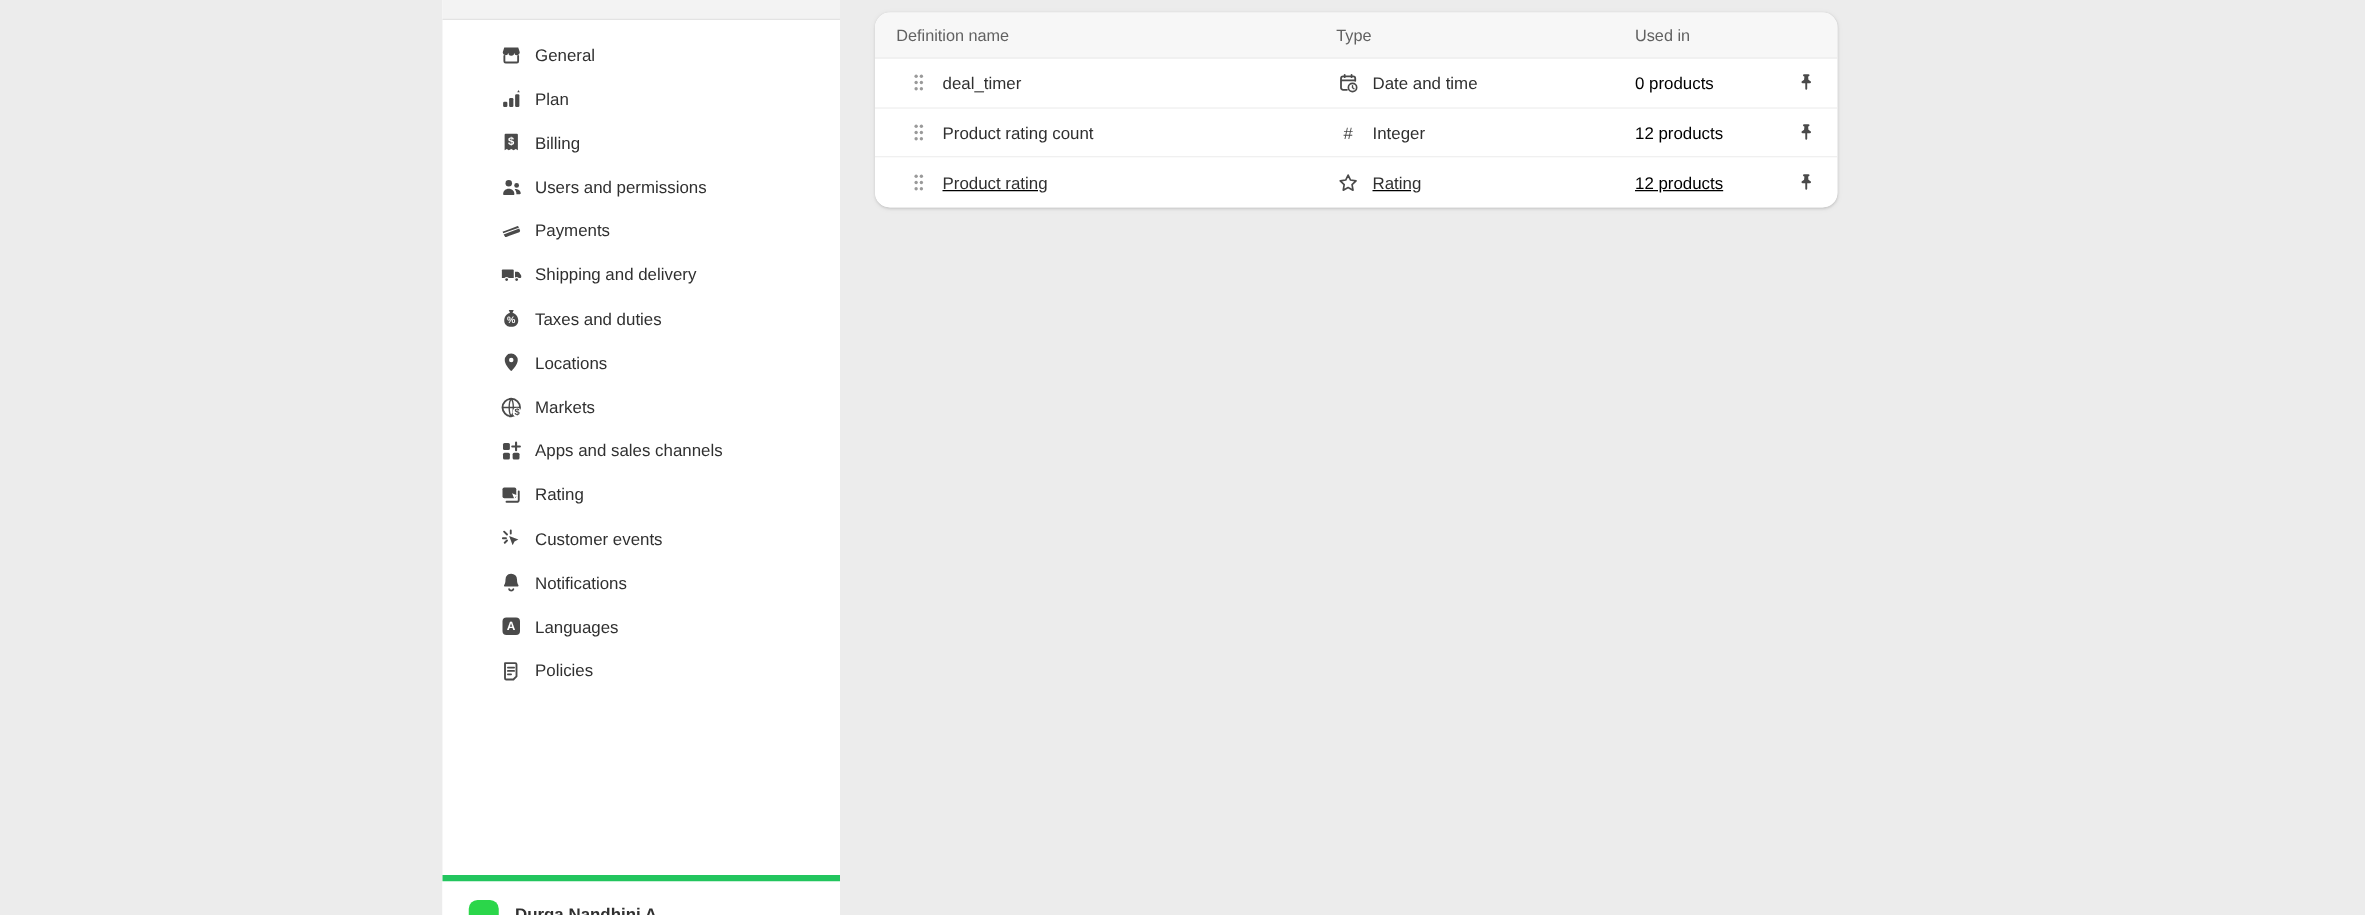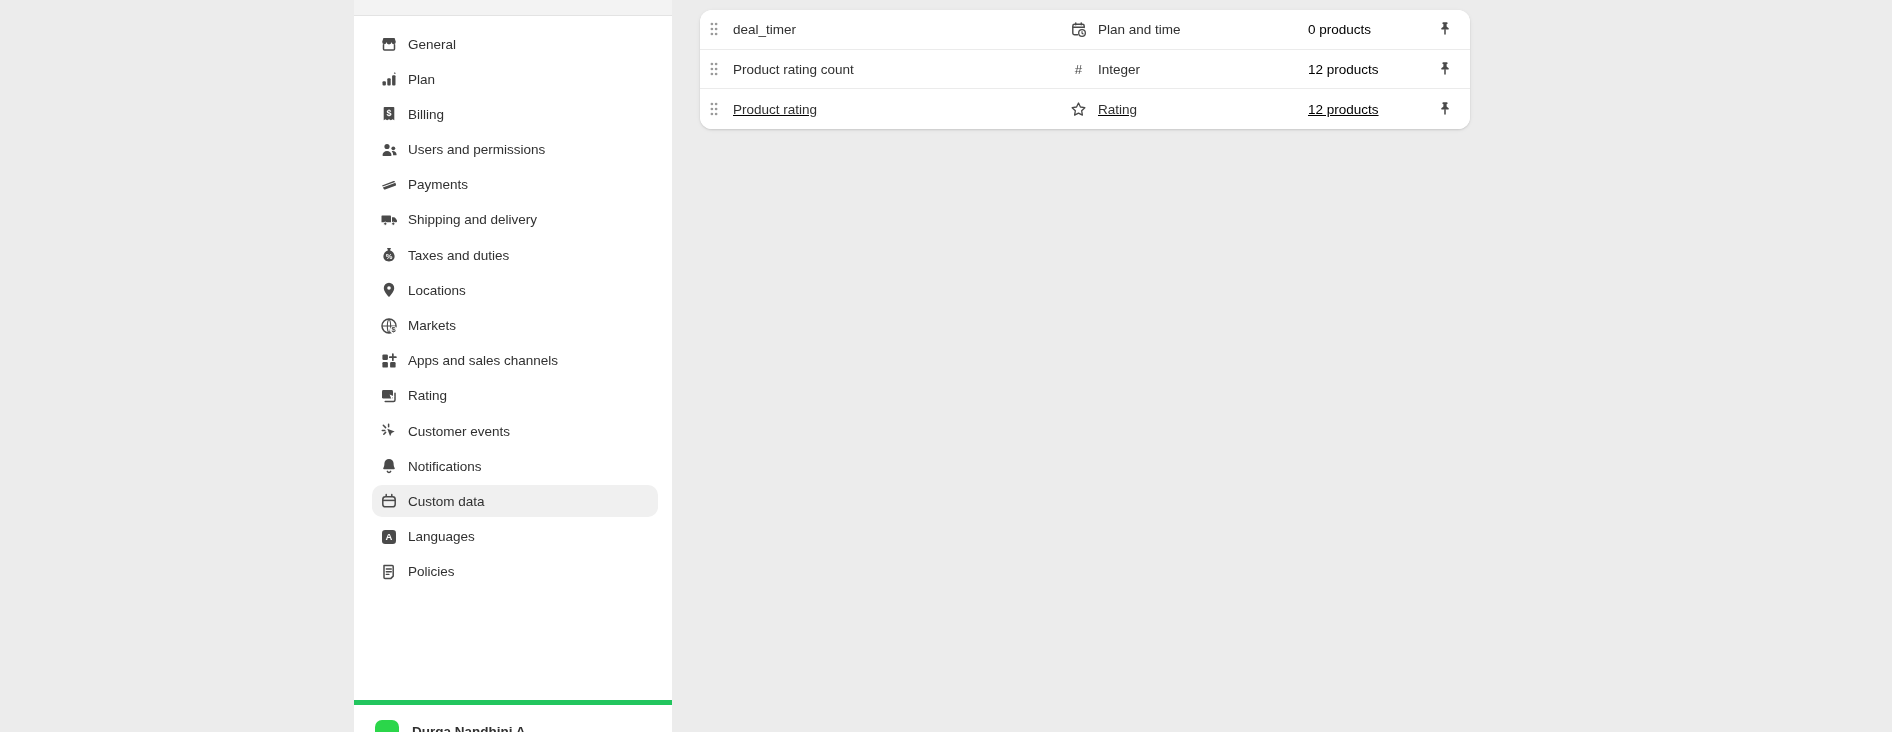--- a/index.html
+++ b/index.html
@@ -8,21 +8,21 @@
     background:#ececec;
     font-family:"Liberation Sans", sans-serif;
     -webkit-font-smoothing:antialiased;
   }
   
   .sidebar{
     position:absolute;left:354px;top:0;width:318px;height:732px;
     background:#ffffff;box-sizing:border-box;
   }
   .sidebar-top{height:15px;background:#f3f3f3;border-bottom:1px solid #e3e3e3;}
-  .sidebar-nav{padding:12px 14px 0 18px;}
+  .sidebar-nav{padding:12px 14px 0 4px;margin-left:34px;}
   .nav-item{
     display:flex;align-items:center;height:32px;border-radius:10px;
     padding:0 8px 0 7px;margin-bottom:3.2px;cursor:pointer;
   }
   .nav-item.selected{background:#f0f0f0;}
   .nav-icon{width:20px;height:20px;color:#4a4a4a;flex:none;display:flex;}
   .nav-icon svg{width:100%;height:100%;}
   .nav-label{margin-left:9px;font-size:13.5px;color:#303030;font-weight:500;white-space:nowrap;}
   .sidebar-footer{
     position:absolute;left:0;right:0;bottom:0;height:32px;
@@ -39,21 +39,21 @@
   }
   .thead,.trow{
     display:grid;grid-template-columns:369px 239px 112px 1fr;
     align-items:center;box-sizing:border-box;
   }
   .thead{height:37px;background:#f7f7f7;border-bottom:1px solid #e9e9e9;}
   .th{font-size:13px;color:#616161;font-weight:500;}
   .th-name{padding-left:17px;}
   .trow{height:39.7px;border-bottom:1px solid #ebebeb;background:#fff;cursor:pointer;}
   .trow:last-child{border-bottom:none;text-decoration:underline;}
-  .cell-name{display:flex;align-items:center;padding-left:8px;gap:13px;}
+  .cell-name{display:flex;align-items:center;padding-left:29px;gap:13px;}
   .drag{width:12px;height:16px;color:#9a9a9a;cursor:grab;flex:none;display:flex;}
   .drag svg{width:100%;height:100%;}
   .name-text{font-size:13.5px;color:#303030;font-weight:500;}
   .cell-type{display:flex;align-items:center;gap:10px;}
   .type-icon{width:19px;height:19px;color:#4a4a4a;flex:none;display:flex;}
   .type-icon svg{width:100%;height:100%;}
   .type-text{font-size:13.5px;color:#303030;}
   .cell-used{font-size:13.5px;color:#000000;}
   .cell-pin{display:flex;justify-content:center;}
   .pin-btn{width:18px;height:18px;color:#4a4a4a;cursor:pointer;display:flex;}
@@ -188,30 +188,20 @@
         </div>
         <div class="nav-item">
           <span class="nav-icon">
             <svg viewBox="0 0 20 20">
               <path d="M10 2.9a4.6 4.6 0 0 0-4.6 4.6c0 2.2-.5 3.6-1.1 4.5-.3.5 0 1.2.6 1.2h10.2c.6 0 .9-.7.6-1.2-.6-.9-1.1-2.3-1.1-4.5A4.6 4.6 0 0 0 10 2.9Z" fill="currentColor"></path>
               <path d="M8.3 15.3a1.8 1.8 0 0 0 3.4 0" fill="none" stroke="currentColor" stroke-width="1.4" stroke-linecap="round"></path>
             </svg>
           </span>
           <span class="nav-label">Notifications</span>
         </div>
-        <div class="nav-item selected">
-          <span class="nav-icon">
-            <svg viewBox="0 0 20 20">
-              <rect x="3.8" y="5.8" width="12.4" height="10" rx="2.6" fill="none" stroke="currentColor" stroke-width="1.5"></rect>
-              <path d="M3.8 9.4h12.4" stroke="currentColor" stroke-width="1.5"></path>
-              <path d="M7.2 3.6v1.5M12.8 3.6v1.5" stroke="currentColor" stroke-width="1.5" stroke-linecap="round"></path>
-            </svg>
-          </span>
-          <span class="nav-label">Custom data</span>
-        </div>
         <div class="nav-item">
           <span class="nav-icon">
             <svg viewBox="0 0 20 20">
               <rect x="3" y="3" width="14" height="14" rx="3.2" fill="currentColor"></rect>
               <text x="9.9" y="13.4" font-size="9.5" font-weight="bold" fill="#fff" text-anchor="middle">A</text>
             </svg>
           </span>
           <span class="nav-label">Languages</span>
         </div>
         <div class="nav-item">
@@ -225,20 +215,26 @@
         </div>
       </nav>
     <div class="sidebar-footer">
       <span class="avatar" id="footer-avatar" style="background: rgb(43, 214, 74);"></span>
       <span class="user-name">Durga Nandhini A</span>
     </div>
   </aside>
 
   <main class="content">
     <section class="card">
+      <div class="thead">
+        <span class="th th-name">Definition name</span>
+        <span class="th">Type</span>
+        <span class="th">Used in</span>
+        <span class="th"></span>
+      </div>
       <div id="table-rows">
           <div class="trow">
             <div class="cell-name">
               <span class="drag">
                 <svg viewBox="0 0 12 16">
                   <g fill="currentColor">
                     <circle cx="3.9" cy="3" r="1.35"></circle>
                     <circle cx="8.1" cy="3" r="1.35"></circle>
                     <circle cx="3.9" cy="8" r="1.35"></circle>
                     <circle cx="8.1" cy="8" r="1.35"></circle>
@@ -252,21 +248,21 @@
             <div class="cell-type">
               <span class="type-icon">
                 <svg viewBox="0 0 20 20">
                   <path d="M16 8V6.2a1.8 1.8 0 0 0-1.8-1.8H5.8A1.8 1.8 0 0 0 4 6.2v7.6a1.8 1.8 0 0 0 1.8 1.8H9" fill="none" stroke="currentColor" stroke-width="1.5" stroke-linecap="round"></path>
                   <path d="M4 7.6h12" stroke="currentColor" stroke-width="1.5"></path>
                   <path d="M7.1 3v2M12.9 3v2" stroke="currentColor" stroke-width="1.5" stroke-linecap="round"></path>
                   <circle cx="13.7" cy="13.7" r="3.5" fill="#fff" stroke="currentColor" stroke-width="1.4"></circle>
                   <path d="M13.7 12.2v1.6l1.2.9" fill="none" stroke="currentColor" stroke-width="1.2" stroke-linecap="round"></path>
                 </svg>
               </span>
-              <span class="type-text">Plan and time</span>
+              <span class="type-text">Date and time</span>
             </div>
             <div class="cell-used">0 products</div>
             <div class="cell-pin">
               <span class="pin-btn">
                 <svg viewBox="0 0 20 20">
                   <path d="M8.1 2.6h3.8a1 1 0 0 1 0 2h-.25l.28 3 1.9 1.35a.95.95 0 0 1-.55 1.72H6.72a.95.95 0 0 1-.55-1.72l1.9-1.35.28-3H8.1a1 1 0 0 1 0-2Z" fill="currentColor"></path>
                   <path d="M10 10.8v4.7" stroke="currentColor" stroke-width="1.7" stroke-linecap="round"></path>
                 </svg>
               </span>
             </div>

